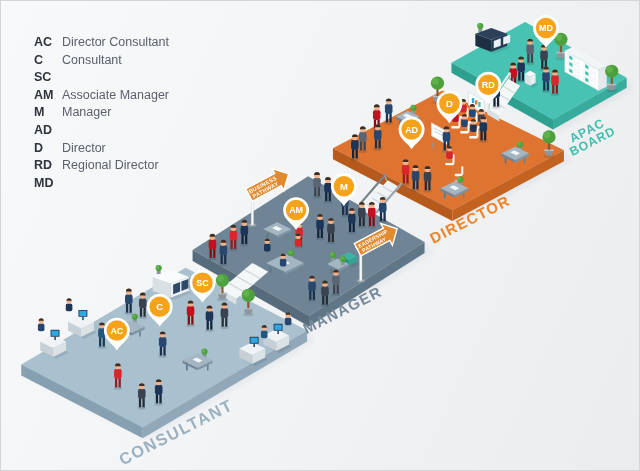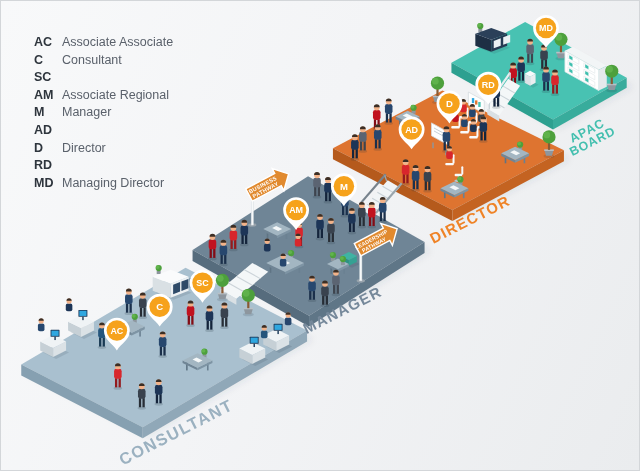--- a/index.html
+++ b/index.html
@@ -14,50 +14,50 @@
   svg text{font-family:"Liberation Sans",sans-serif;}
 </style>
 </head>
 <body>
 
 <div class="stage">
 
   <div class="legend">
     <div class="legend-row">
         <span class="abbr">AC</span>
-        <span class="desc">Associate Associate</span>
+        <span class="desc">Director Consultant</span>
       </div>
     <div class="legend-row">
         <span class="abbr">C</span>
         <span class="desc">Consultant</span>
       </div>
     <div class="legend-row">
         <span class="abbr">SC</span>
       </div>
     <div class="legend-row">
         <span class="abbr">AM</span>
-        <span class="desc">Associate Regional</span>
+        <span class="desc">Associate Manager</span>
       </div>
     <div class="legend-row">
         <span class="abbr">M</span>
         <span class="desc">Manager</span>
       </div>
     <div class="legend-row">
         <span class="abbr">AD</span>
       </div>
     <div class="legend-row">
         <span class="abbr">D</span>
         <span class="desc">Director</span>
       </div>
     <div class="legend-row">
         <span class="abbr">RD</span>
+        <span class="desc">Regional Director</span>
       </div>
     <div class="legend-row">
         <span class="abbr">MD</span>
-        <span class="desc">Managing Director</span>
       </div>
   </div>
 
   <svg class="scene" viewBox="0 0 640 471">
     <defs>
       <filter id="soft" x="-40%" y="-40%" width="180%" height="180%">
           <feGaussianBlur stdDeviation="4"></feGaussianBlur>
         </filter>
     </defs>
 

